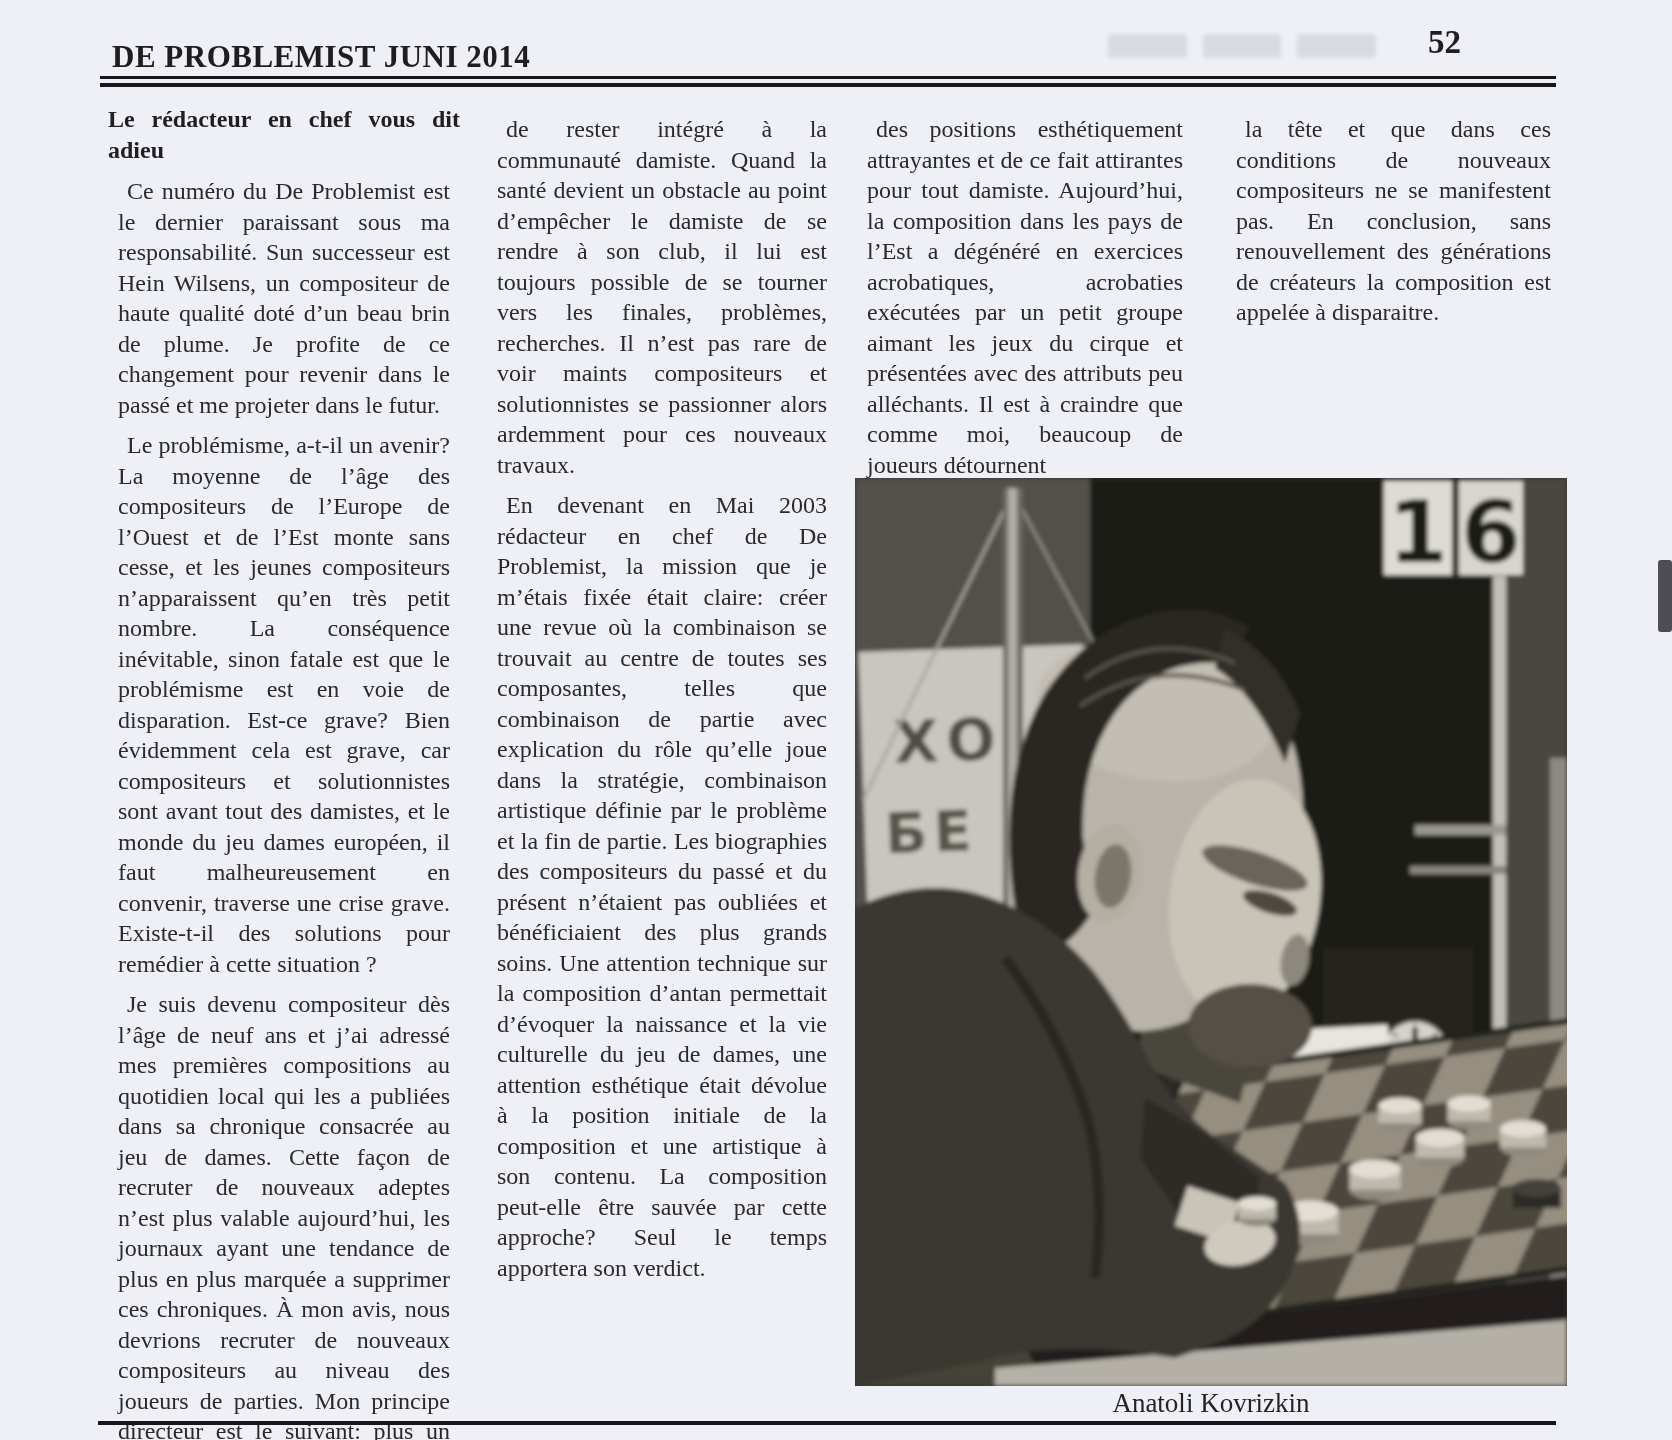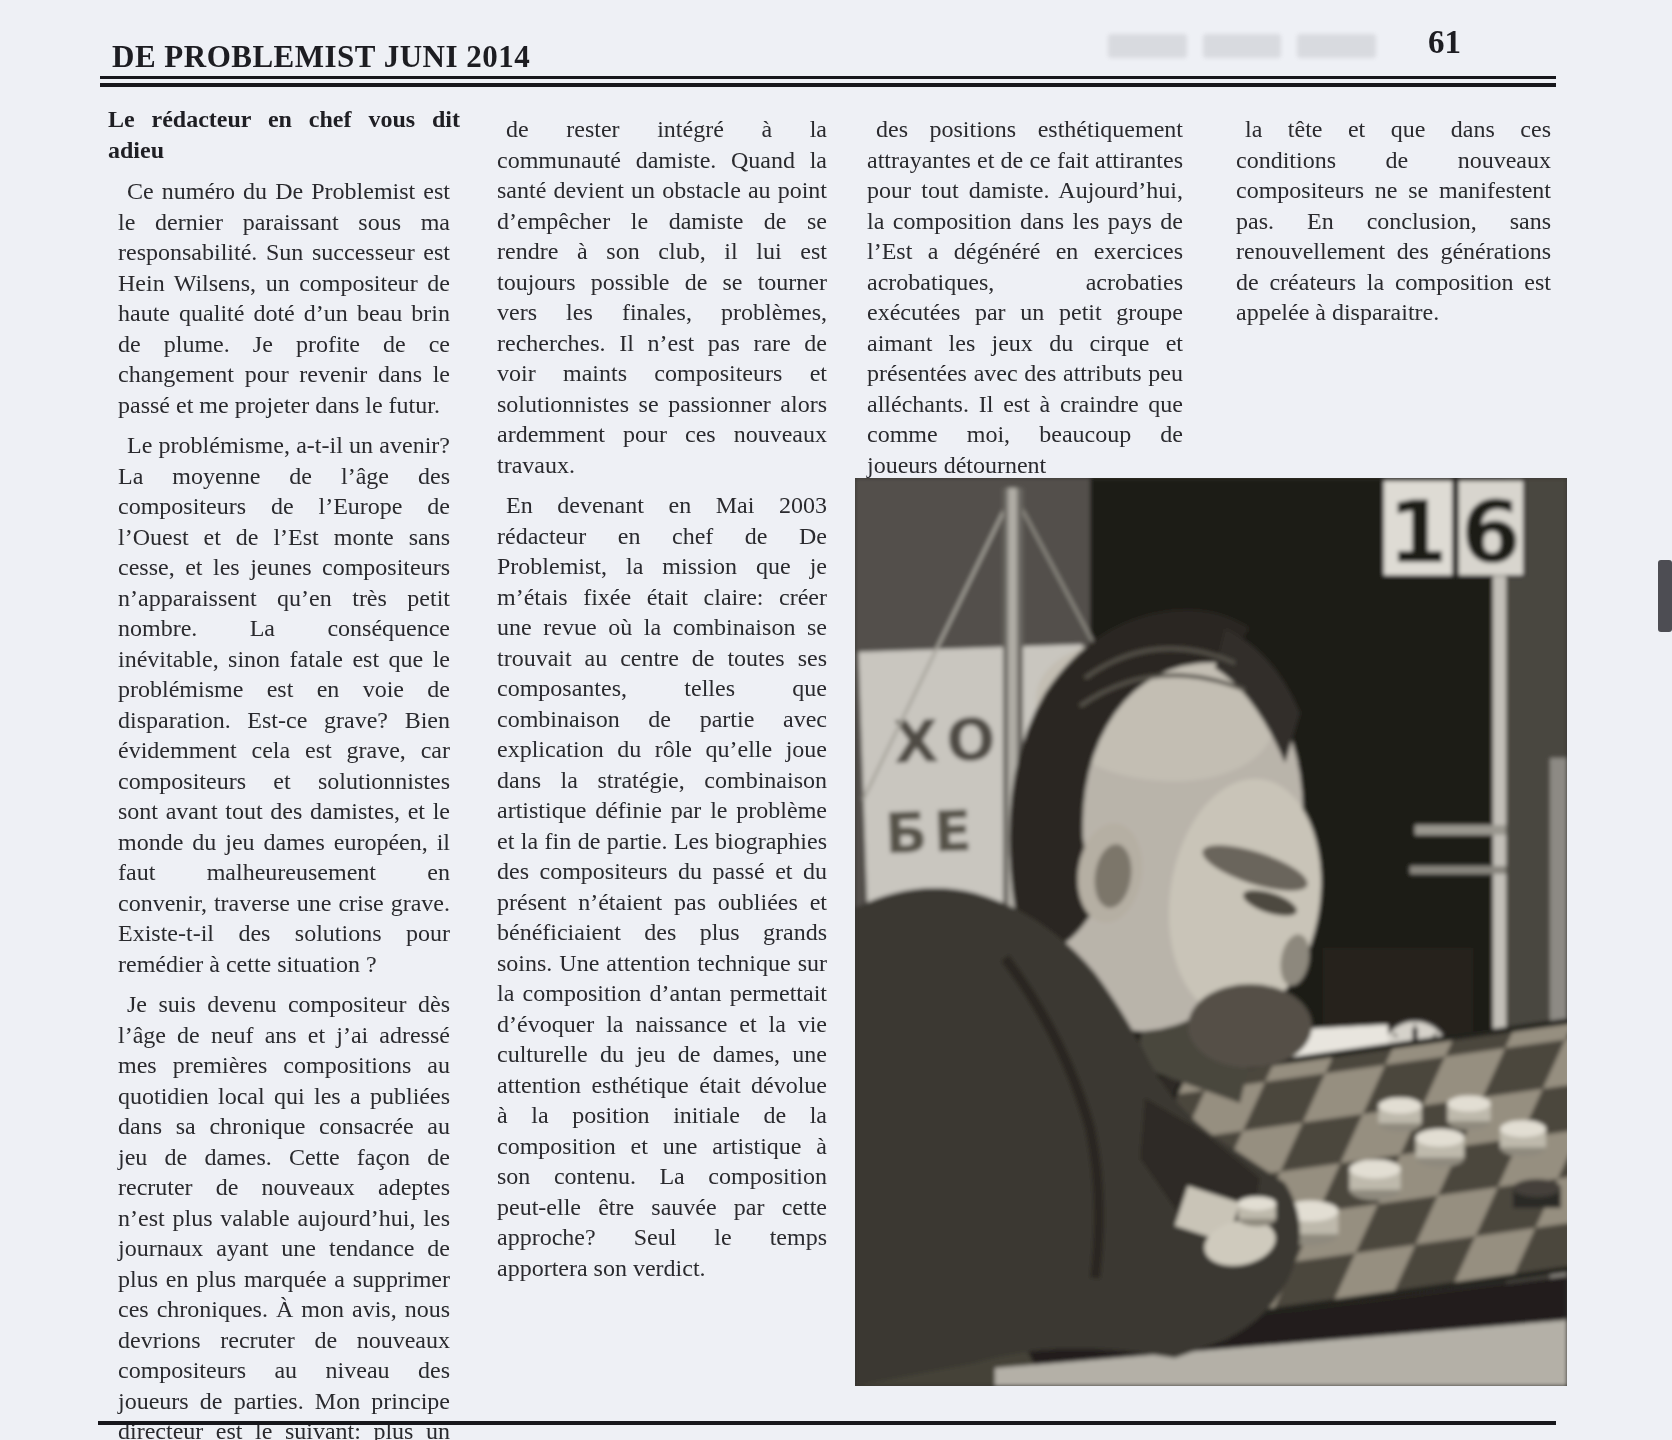--- a/index.html
+++ b/index.html
@@ -67,21 +67,21 @@
 <body>
 
 <div class="page">
 
   <div class="header-title">DE PROBLEMIST JUNI 2014</div>
   <div class="ink-bleed">
     <span></span>
     <span></span>
     <span></span>
   </div>
-  <div class="page-number">61</div>
+  <div class="page-number">52</div>
   <div class="top-rule"></div>
 
   <div class="col col-1" lang="fr">
     <h2 class="article-heading">Le rédacteur en chef vous dit adieu</h2>
     <p>Ce numéro du De Problemist est le dernier paraissant sous ma responsabilité. Sun successeur est Hein Wilsens, un compositeur de haute qualité doté d’un beau brin de plume. Je profite de ce changement pour revenir dans le passé et me projeter dans le futur.</p>
     <p>Le problémisme, a-t-il un avenir? La moyenne de l’âge des compositeurs de l’Europe de l’Ouest et de l’Est monte sans cesse, et les jeunes compositeurs n’apparaissent qu’en très petit nombre. La conséquence inévitable, sinon fatale est que le problémisme est en voie de disparation. Est-ce grave? Bien évidemment cela est grave, car compositeurs et solutionnistes sont avant tout des damistes, et le monde du jeu dames européen, il faut malheureusement en convenir, traverse une crise grave. Existe-t-il des solutions pour remédier à cette situation ?</p>
     <p>Je suis devenu compositeur dès l’âge de neuf ans et j’ai adressé mes premières compositions au quotidien local qui les a publiées dans sa chronique consacrée au jeu de dames. Cette façon de recruter de nouveaux adeptes n’est plus valable aujourd’hui, les journaux ayant une tendance de plus en plus marquée a supprimer ces chroniques. À mon avis, nous devrions recruter de nouveaux compositeurs au niveau des joueurs de parties. Mon principe directeur est le suivant: plus un damiste connait bien les aspects du jeu, plus il a de chance</p>
   </div>
 
   <div class="col col-2" lang="fr">
@@ -211,17 +211,18 @@
           <path d="M150,480 Q210,560 235,650 Q250,720 240,800" stroke="#23211c" stroke-width="10" fill="none" opacity=".7"></path>
           <polygon points="290,620 350,655 405,700 395,760 330,745 285,680" fill="#2e2b25"></polygon>
           <rect x="325" y="715" width="55" height="42" fill="#c9c4b7" transform="rotate(18 352 736)"></rect>
           <ellipse cx="385" cy="765" rx="36" ry="22" fill="#cfcabd" transform="rotate(-12 385 765)"></ellipse>
           <use href="#piece" transform="translate(402,738) scale(0.7)"></use>
         </g>
       </g>
     </svg>
   </div>
 
+  <div class="photo-caption">Anatoli Kovrizkin</div>
 
   <div class="bottom-rule"></div>
   <div class="scan-mark"></div>
 
 </div>
 
 </body></html>

